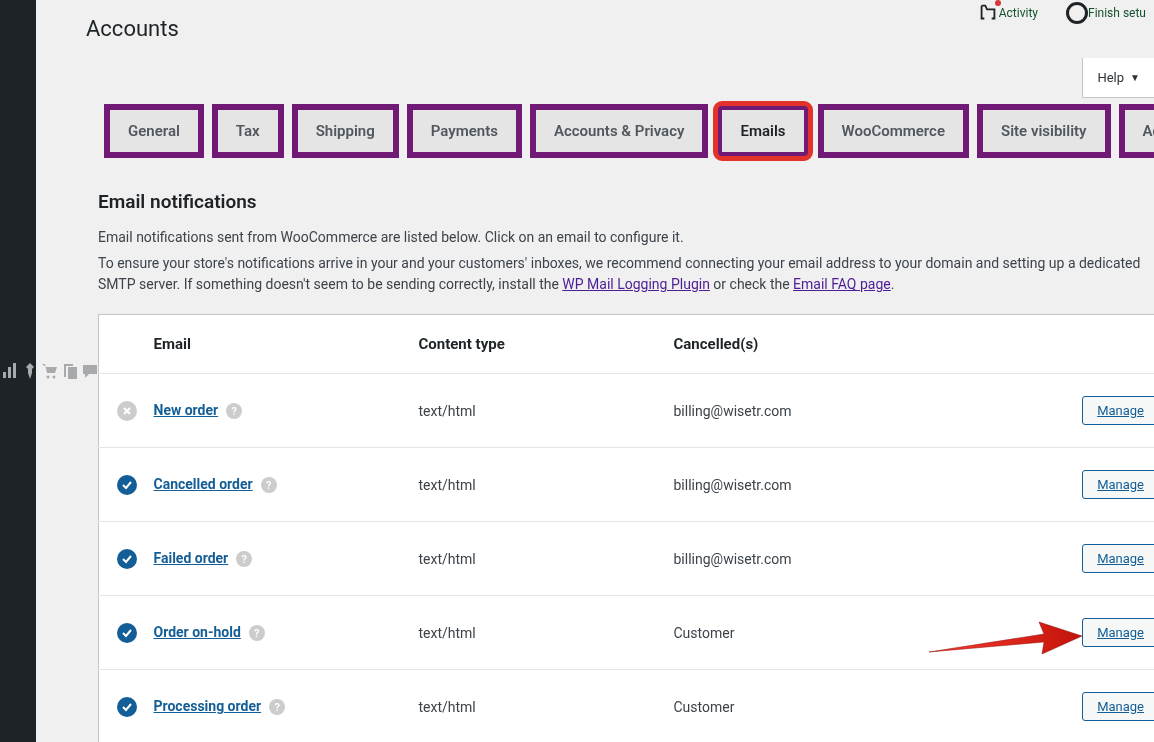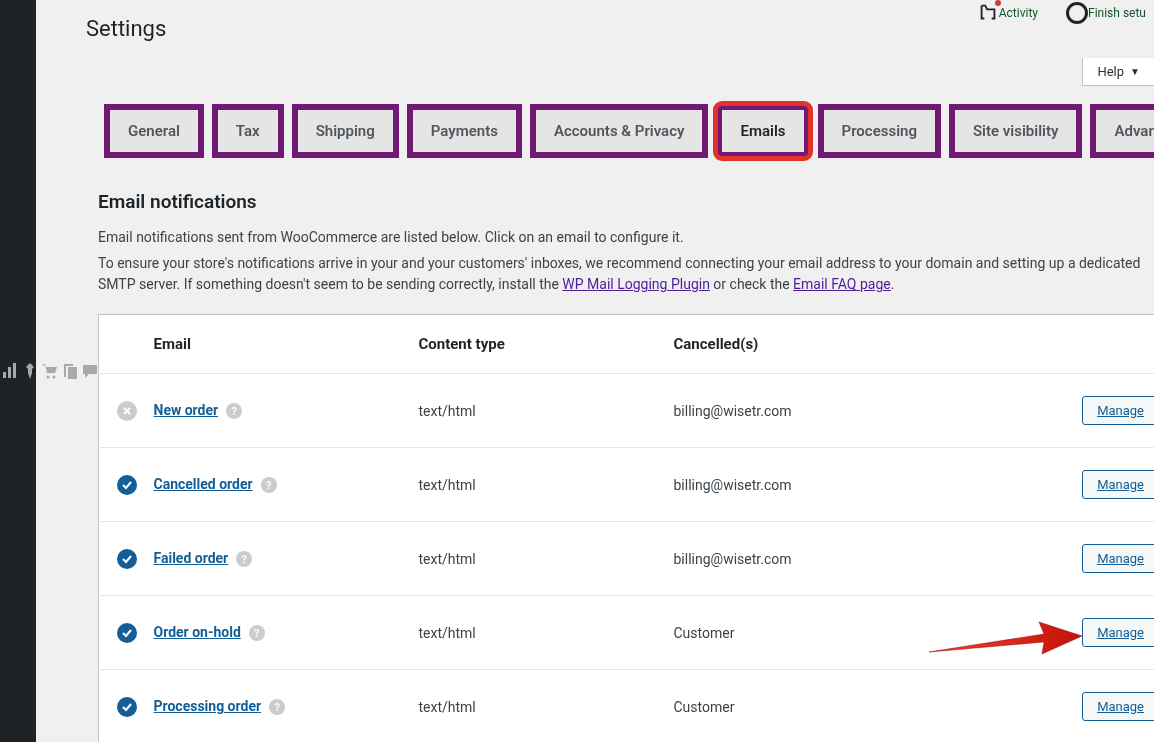--- a/index.html
+++ b/index.html
@@ -12,21 +12,21 @@
   .wp-sidebar .item.active::after { content:""; position:absolute; right:-8px; top:50%; transform:translateY(-50%); border:8px solid transparent; border-left-color:#0073aa;}
   .wp-sidebar svg { width:20px; height:20px; fill:currentColor;}
   
   .main { flex:1; position:relative; overflow:hidden;}
   .topbar { display:flex; align-items:flex-start; padding:16px 16px 0 50px; background:#f0f0f1; position:relative; height:56px;}
   .page-title { font-size:22px; font-weight:400; color:#1d2327;}
   .right-actions { position:absolute; right:8px; top:2px; display:flex; gap:28px; align-items:center;}
   .ra-item { display:flex; flex-direction:row; align-items:center; font-size:12px; color:#14532d;}
   .ra-item .icon { width:22px; height:22px; display:flex; align-items:center; justify-content:center; color:#1d2327; position:relative;}
   .ra-item .icon .dot { position:absolute; top:-2px; right:-2px; width:6px; height:6px; background:#d63638; border-radius:50%;}
-  .help-tab { position:absolute; right:0; top:58px; background:#fff; border:1px solid #c3c4c7; border-right:none; border-top:none; padding:6px 14px; font-size:13px; color:#2c3338; display:flex; align-items:center; gap:6px; z-index:5;}
+  .help-tab { position:absolute; right:0; top:58px; background:#fff; border:1px solid #c3c4c7; border-right:none; border-top:none; padding:12px 14px; font-size:13px; color:#2c3338; display:flex; align-items:center; gap:6px; z-index:5;}
   .help-tab .tri { font-size:10px;}
   
   .tabs-row { display:flex; gap:8px; padding:0 0 0 68px; margin-top:48px;}
   .tab { background:#e5e5e5; border:6px solid #701a75; padding:12px 18px; font-size:15px; color:#50575e; font-weight:600; white-space:nowrap;}
   .tab.active { color:#1d2327; }
   .tab.highlight { outline:5px solid #e3322a; outline-offset:-2px; border-radius:6px;}
   
   .content { padding:20px 0 0 62px;}
   h2.section { font-size:19px; font-weight:600; color:#1d2327; margin:12px 0 14px;}
   .desc { font-size:14px; color:#3c434a; line-height:1.55; max-width:1070px; margin:0 0 4px 0;}
@@ -152,21 +152,21 @@
     <div class="item">
         <svg viewBox="0 0 20 20">
           <circle cx="10" cy="7" r="3"></circle>
           <path d="M4 18c0-3 3-5 6-5s6 2 6 5z"></path>
         </svg>
       </div>
   </div>
 
   <div class="main">
     <div class="topbar">
-      <div class="page-title">Settings</div>
+      <div class="page-title">Accounts</div>
       <div class="right-actions">
         <div class="ra-item">
           <div class="icon">
             <svg viewBox="0 0 24 24" width="22" height="22" fill="none" stroke="#1d2327" stroke-width="2">
                 <path d="M5 4v14h3M5 4h4l2 4h8v10h-3"></path>
               </svg>
             <span class="dot"></span>
           </div>
           <span>Activity</span>
         </div>
@@ -184,21 +184,21 @@
       <span class="tri">▼</span>
     </div>
 
     <div class="tabs-row" id="tabs-row">
         <div class="tab">General</div>
         <div class="tab">Tax</div>
         <div class="tab">Shipping</div>
         <div class="tab">Payments</div>
         <div class="tab">Accounts &amp; Privacy</div>
         <div class="tab active highlight">Emails</div>
-        <div class="tab">Processing</div>
+        <div class="tab">WooCommerce</div>
         <div class="tab">Site visibility</div>
         <div class="tab">Advanced</div>
       </div>
 
     <div class="content">
       <h2 class="section">Email notifications</h2>
       <p class="desc">Email notifications sent from WooCommerce are listed below. Click on an email to configure it.</p>
       <p class="desc">
         <span>To ensure your store's notifications arrive in your and your customers' inboxes, we recommend connecting your email address to your domain and setting up a dedicated SMTP server. If something doesn't seem to be sending correctly, install the </span><a href="#">WP Mail Logging Plugin</a><span> or check the </span><a href="#">Email FAQ page</a><span>.</span>
       </p>

